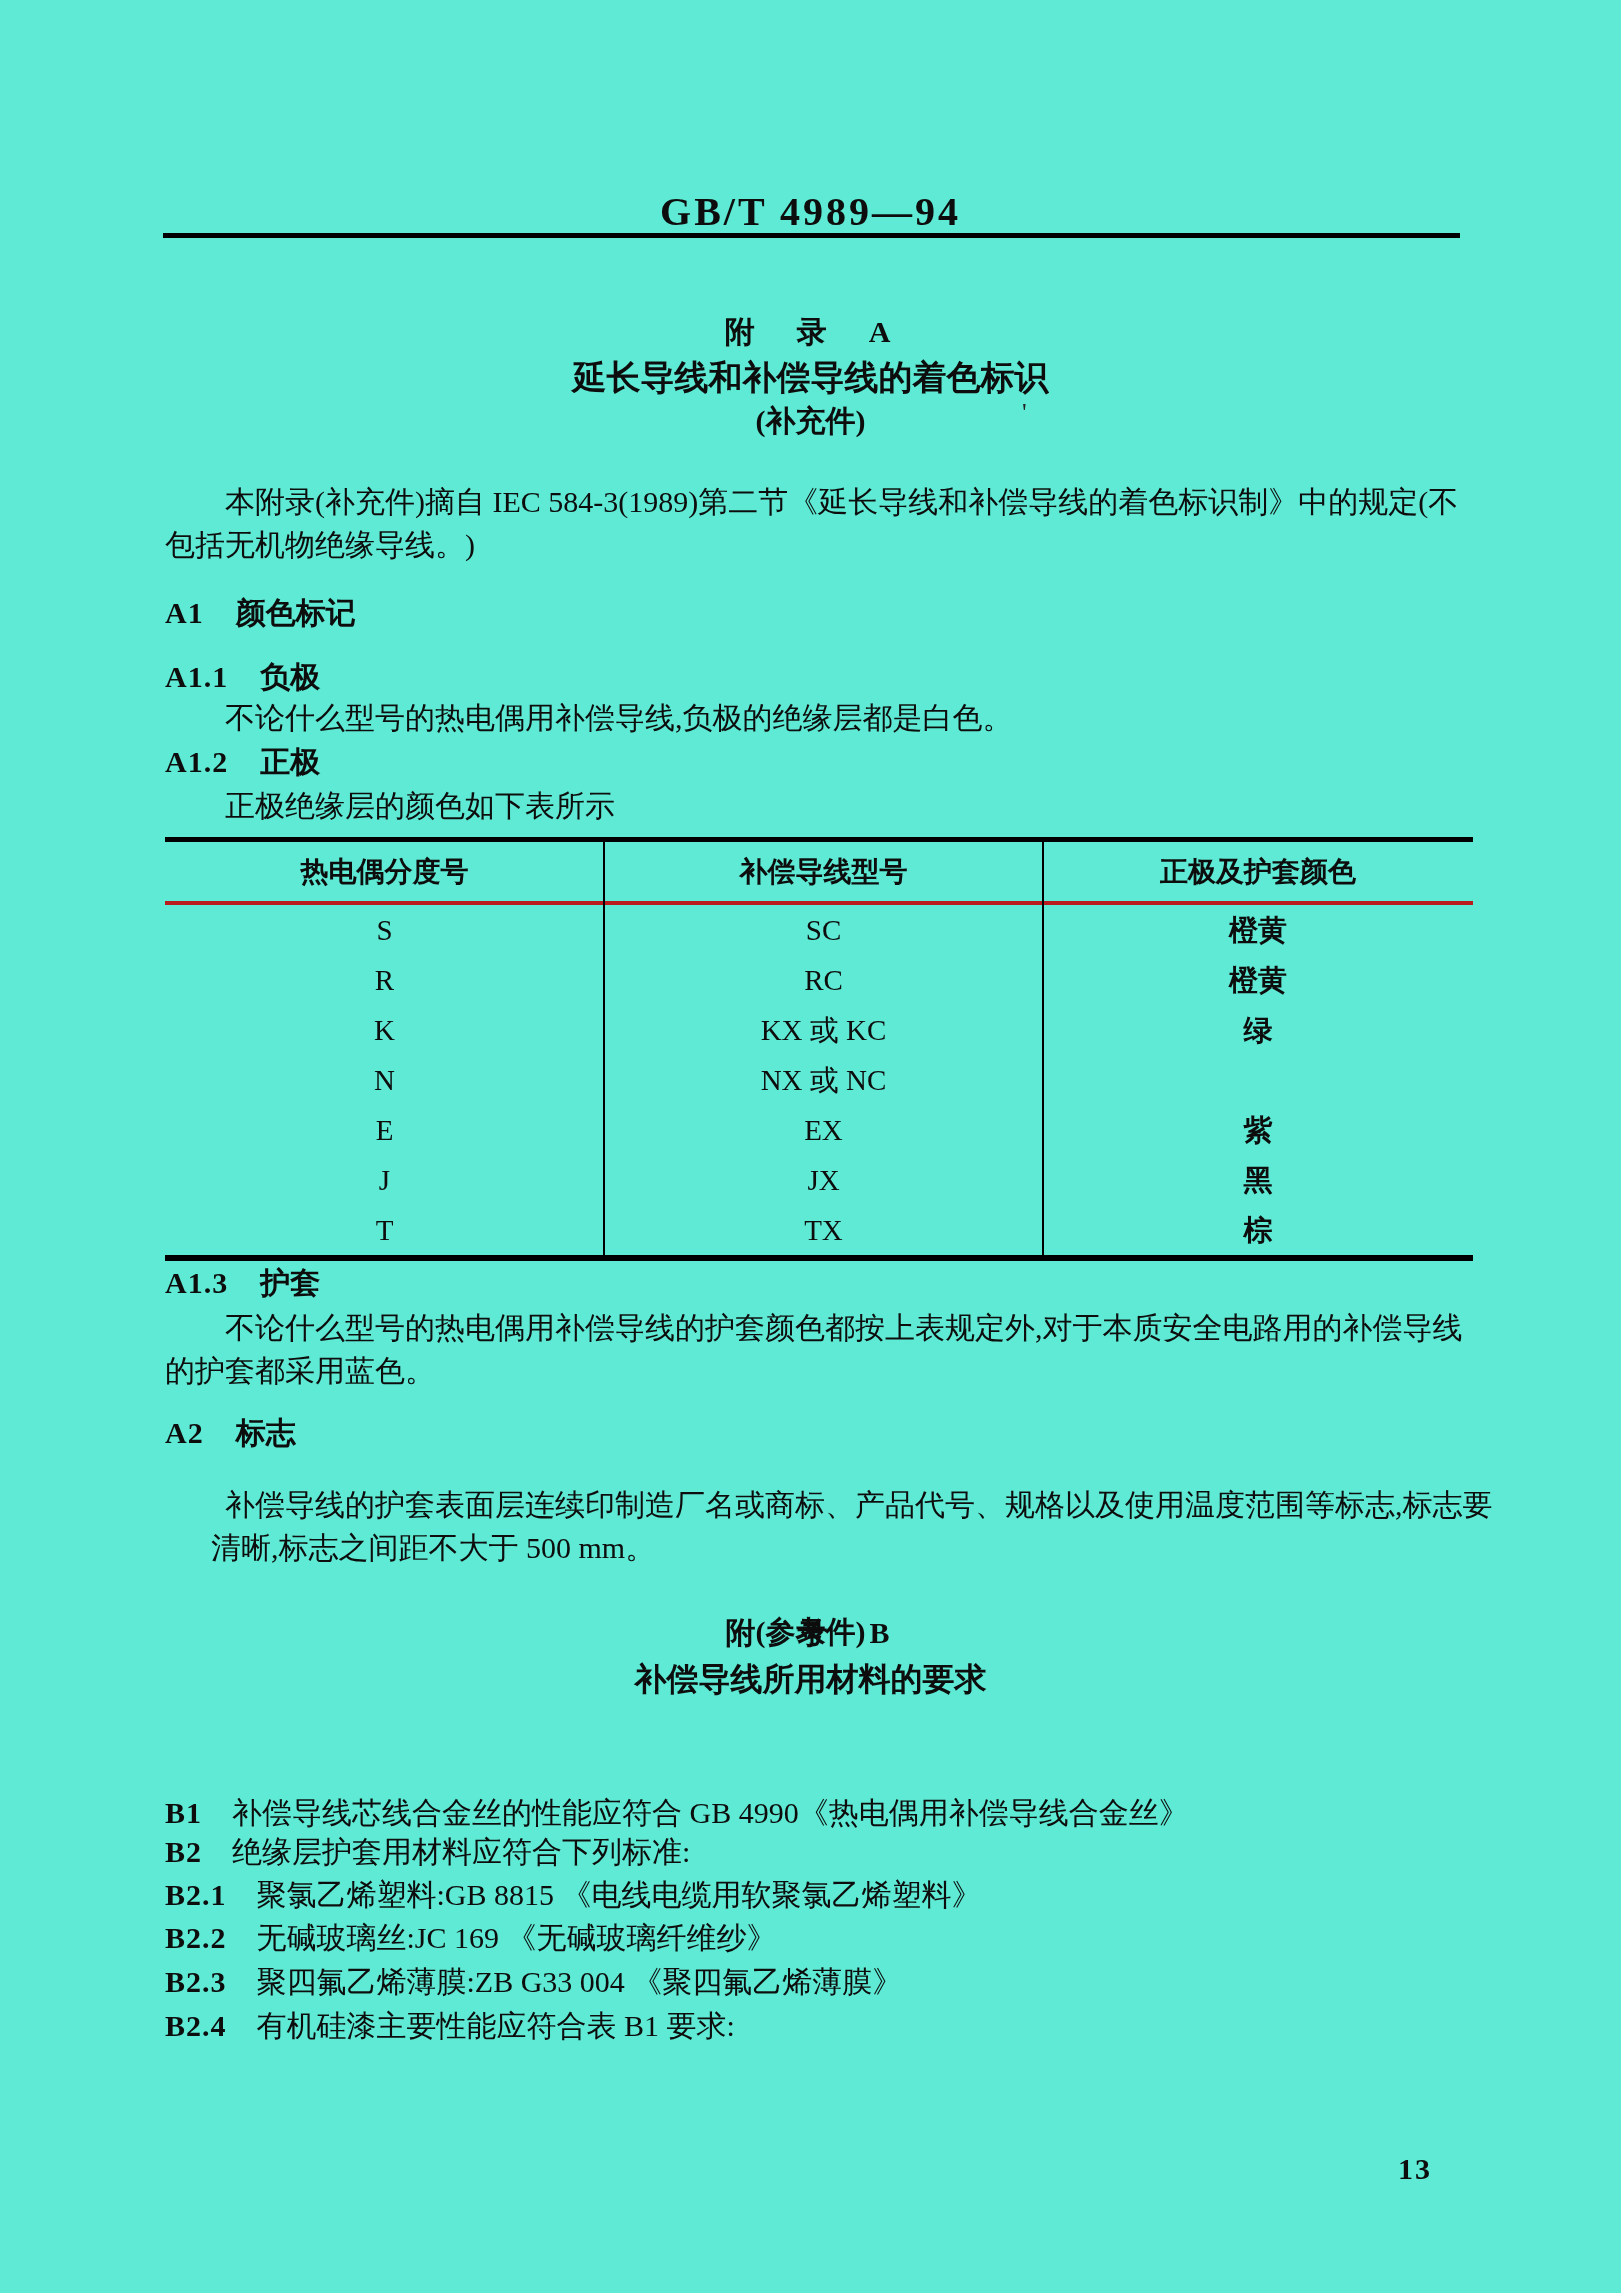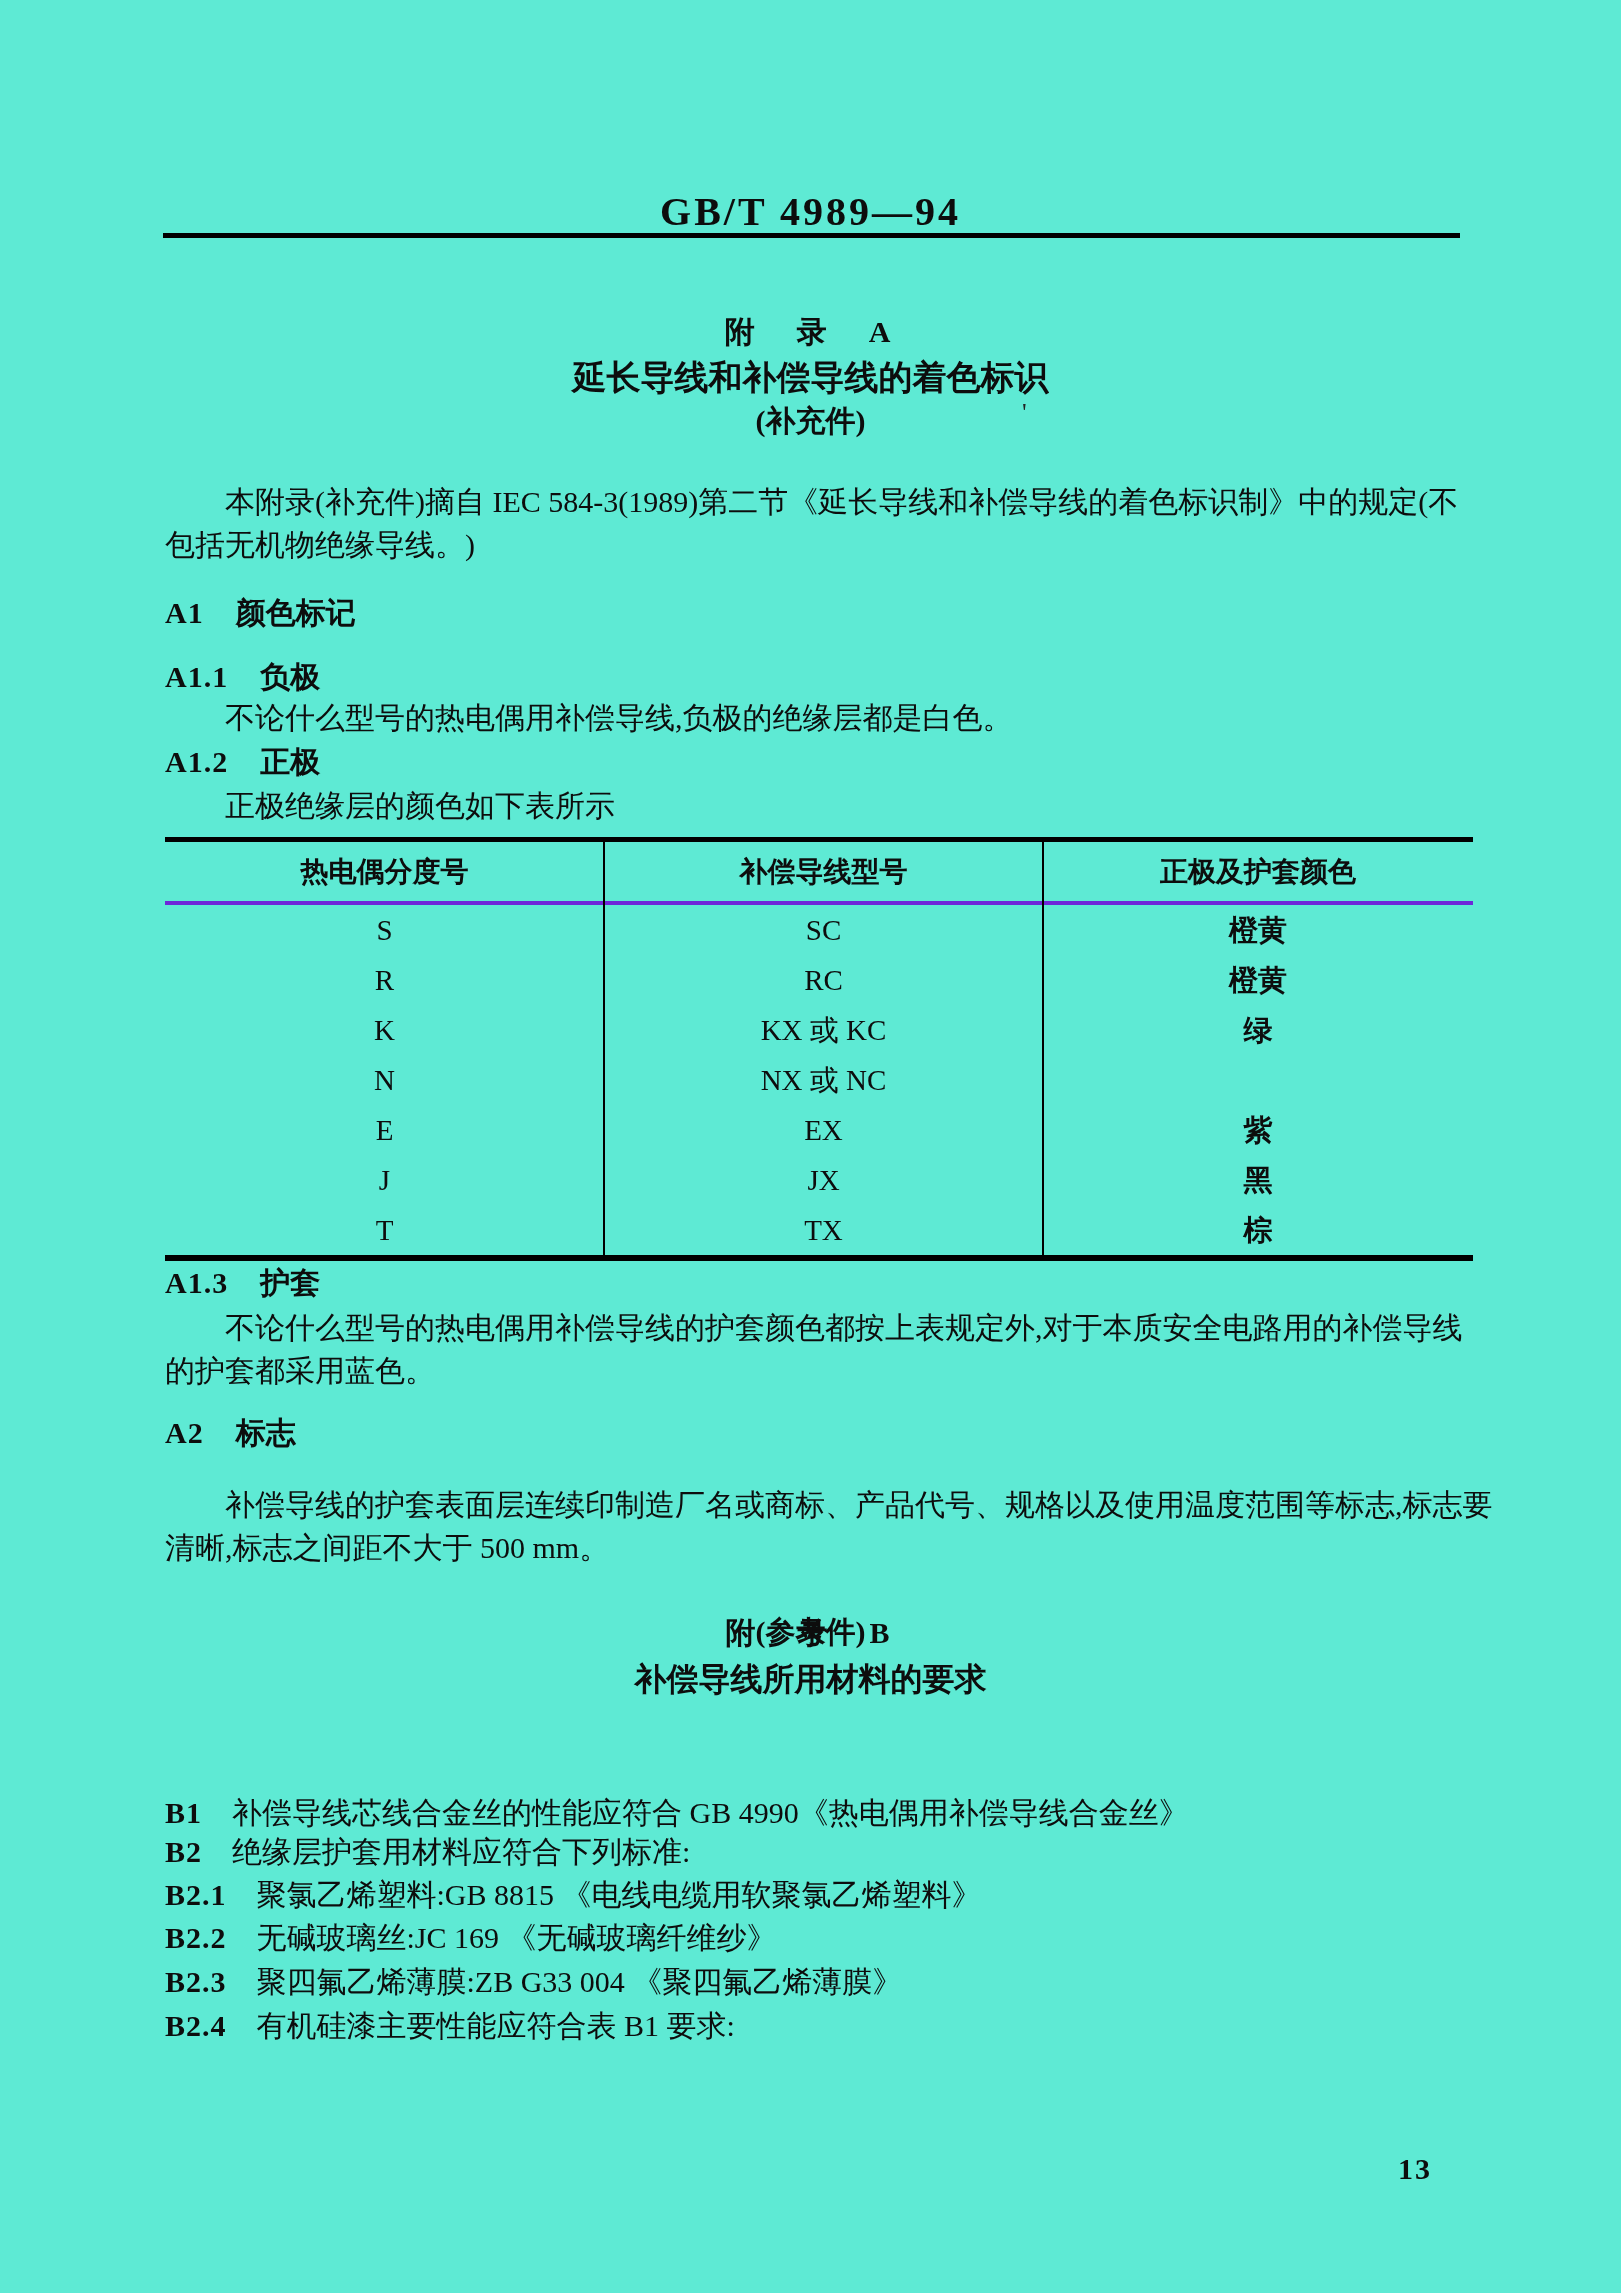--- a/index.html
+++ b/index.html
@@ -58,21 +58,21 @@
     left: 165px;
     top: 837px;
     width: 1308px;
     border-top: 5px solid #000;
     border-bottom: 6px solid #000;
   }
   .t-row { display: grid; grid-template-columns: 439px 439px 430px; }
   .t-head {
     height: 59px;
     line-height: 59px;
-    border-bottom: 4px solid #6d28d9;
+    border-bottom: 4px solid #b91c1c;
     font-weight: bold;
     font-size: 28px;
   }
   .t-data { height: 50px; line-height: 50px; font-size: 29px; }
   .t-cell { text-align: center; overflow: hidden; }
   .col-color { font-weight: bold; }
   .vline { position: absolute; top: 0; bottom: 0; width: 2px; background: #000; }
   .v1 { left: 438px; }
   .v2 { left: 877px; }
 
@@ -162,21 +162,21 @@
   <div class="abs sec-head" style="top:1266px;">
     <span class="num">A1.3</span><span>护套</span>
   </div>
   <div class="abs body-line indent" style="top:1311px;">不论什么型号的热电偶用补偿导线的护套颜色都按上表规定外,对于本质安全电路用的补偿导线</div>
   <div class="abs body-line" style="top:1354px;">的护套都采用蓝色。</div>
 
   <div class="abs sec-head" style="top:1416px;">
     <span class="num">A2</span><span>标志</span>
   </div>
   <div class="abs body-line indent" style="top:1488px;">补偿导线的护套表面层连续印制造厂名或商标、产品代号、规格以及使用温度范围等标志,标志要</div>
-  <div class="abs body-line" style="top:1531px;">清晰,标志之间距不大于 500 mm。</div>
+  <div class="abs body-line" style="top:1531px;margin-left:46px;">清晰,标志之间距不大于 500 mm。</div>
 
   <div class="abs center apx-head" style="top:1613px;">附　录　B</div>
   <div class="abs center apx-title" style="top:1658px; font-size:32px;">补偿导线所用材料的要求</div>
   <div class="abs center apx-sub" style="top:1612px;">(参考件)</div>
 
   <div class="abs b-line" style="top:1796px;">
     <span class="num">B1</span><span>补偿导线芯线合金丝的性能应符合 GB 4990《热电偶用补偿导线合金丝》</span>
   </div>
   <div class="abs b-line" style="top:1835px;">
     <span class="num">B2</span><span>绝缘层护套用材料应符合下列标准:</span>

